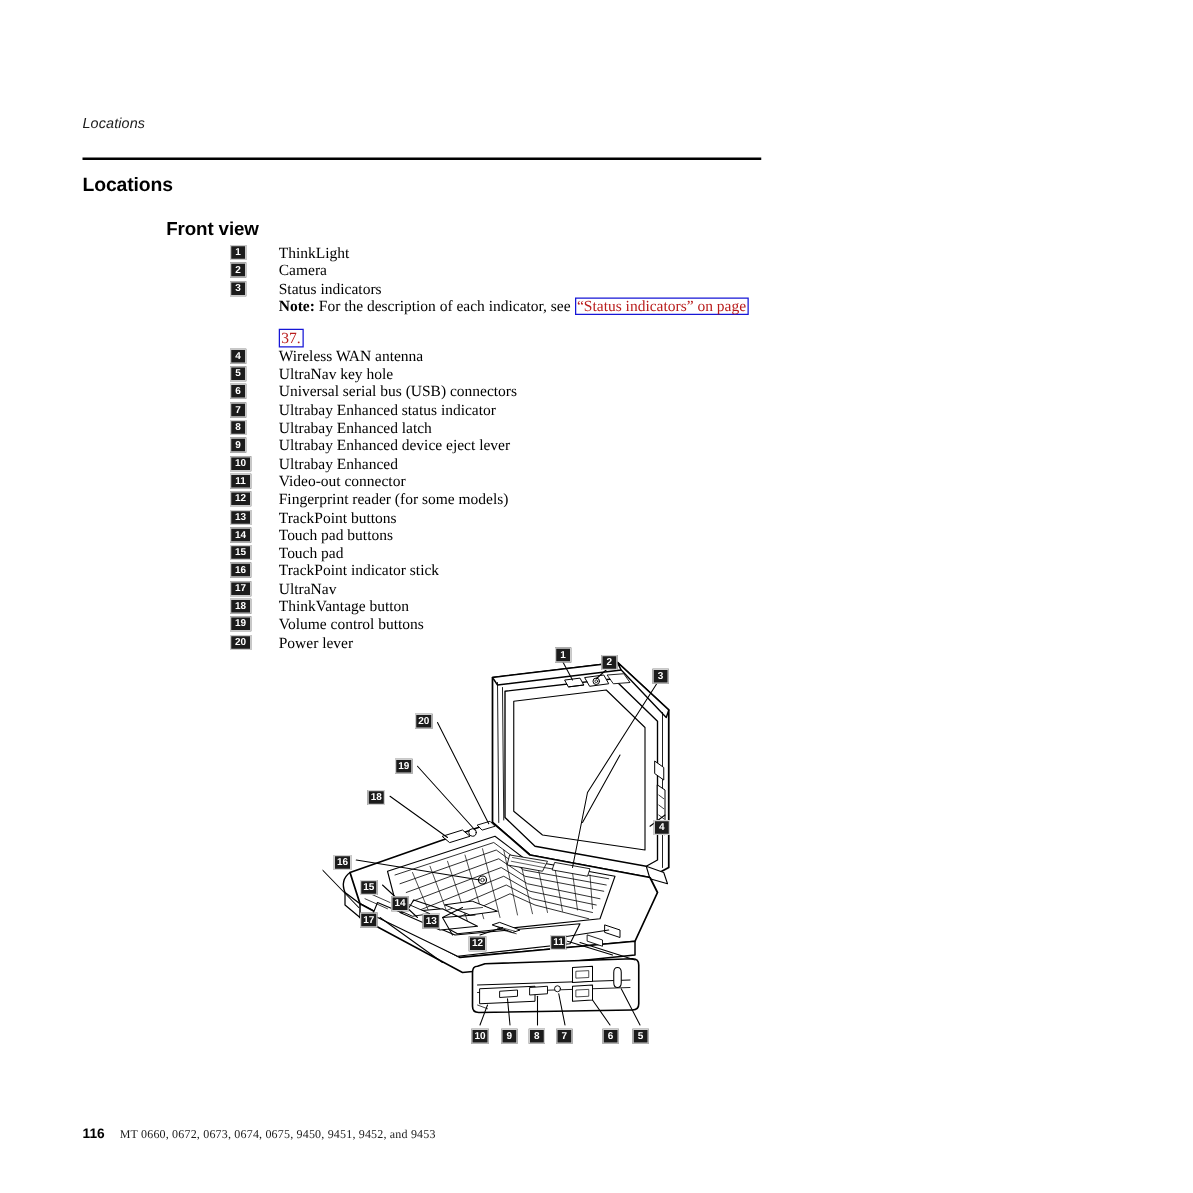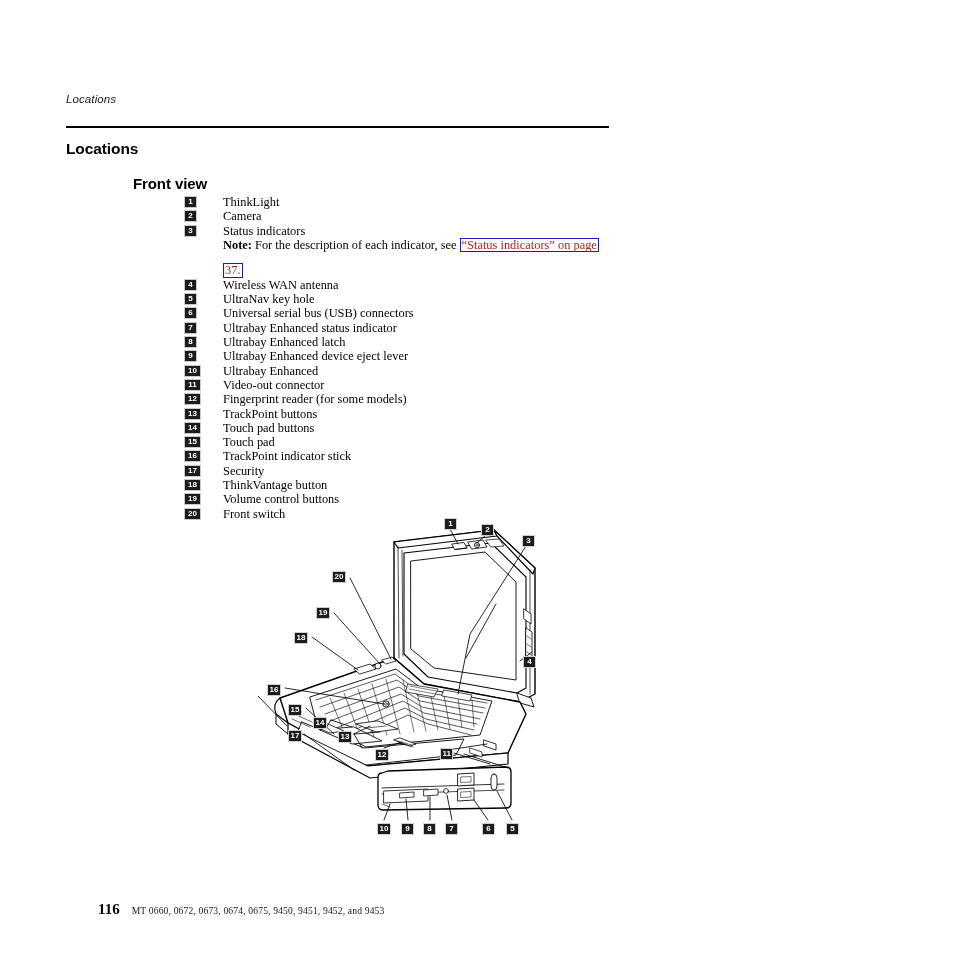--- a/index.html
+++ b/index.html
@@ -150,24 +150,23 @@
   
   .footer {
     position: absolute;
     left: 66px;
     top: 901px;
     display: flex;
     align-items: baseline;
     gap: 12px;
   }
   .folio {
-    font-family: Liberation Serif, serif;
+    font-family: Liberation Sans, sans-serif;
     font-weight: bold;
-    font-size: 15px;
-    margin-left: 32px;
+    font-size: 11px;
   }
   .footer-text {
     font-size: 9.6px;
     letter-spacing: 0.15px;
     color: #1a1a1a;
   }
 </style>
 </head>
 <body>
 
@@ -193,24 +192,24 @@
       <div class="part-row"><span class="badge">7</span><span class="part-label">Ultrabay Enhanced status indicator</span></div>
       <div class="part-row"><span class="badge">8</span><span class="part-label">Ultrabay Enhanced latch</span></div>
       <div class="part-row"><span class="badge">9</span><span class="part-label">Ultrabay Enhanced device eject lever</span></div>
       <div class="part-row"><span class="badge wide">10</span><span class="part-label">Ultrabay Enhanced</span></div>
       <div class="part-row"><span class="badge wide">11</span><span class="part-label">Video-out connector</span></div>
       <div class="part-row"><span class="badge wide">12</span><span class="part-label">Fingerprint reader (for some models)</span></div>
       <div class="part-row"><span class="badge wide">13</span><span class="part-label">TrackPoint buttons</span></div>
       <div class="part-row"><span class="badge wide">14</span><span class="part-label">Touch pad buttons</span></div>
       <div class="part-row"><span class="badge wide">15</span><span class="part-label">Touch pad</span></div>
       <div class="part-row"><span class="badge wide">16</span><span class="part-label">TrackPoint indicator stick</span></div>
-      <div class="part-row"><span class="badge wide">17</span><span class="part-label">Security</span></div>
+      <div class="part-row"><span class="badge wide">17</span><span class="part-label">UltraNav</span></div>
       <div class="part-row"><span class="badge wide">18</span><span class="part-label">ThinkVantage button</span></div>
       <div class="part-row"><span class="badge wide">19</span><span class="part-label">Volume control buttons</span></div>
-      <div class="part-row"><span class="badge wide">20</span><span class="part-label">Front switch</span></div>
+      <div class="part-row"><span class="badge wide">20</span><span class="part-label">Power lever</span></div>
     </div>
 
   <div class="figure">
     <svg width="320" height="335" viewBox="0 0 320 335" fill="none" stroke="#000000" stroke-width="1.1" stroke-linejoin="round" stroke-linecap="round">
 
       <path d="M136 34 L236 22 L277 60 L277 186 L262 194 L166 176 L136 150 Z" fill="#ffffff" stroke-width="1.4"></path>
 
       <path d="M136 34 L236 22 L239 28 L140 40 Z" fill="#ffffff"></path>
       <path d="M236 22 L277 60 L275 66 L239 28 Z" fill="#ffffff"></path>
 

